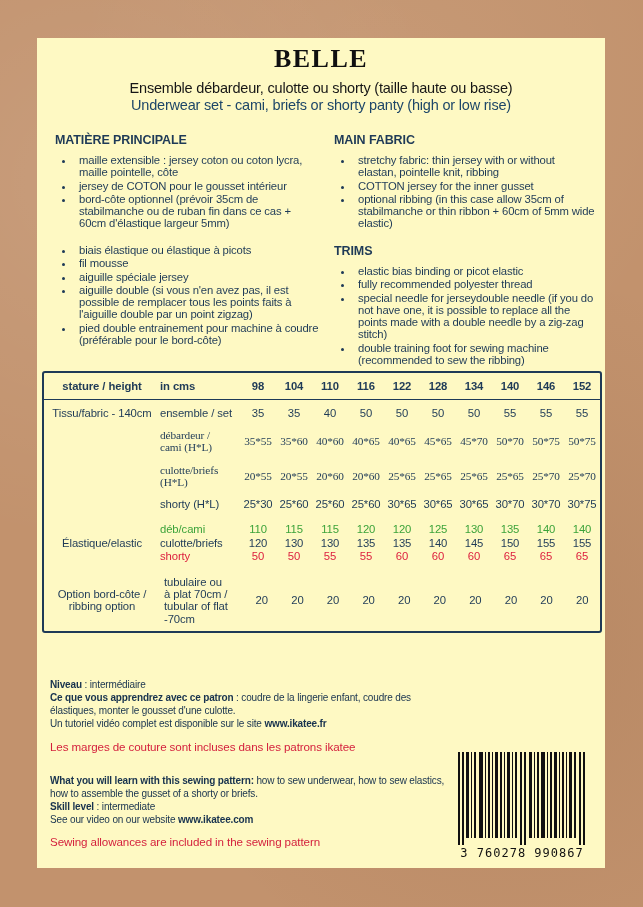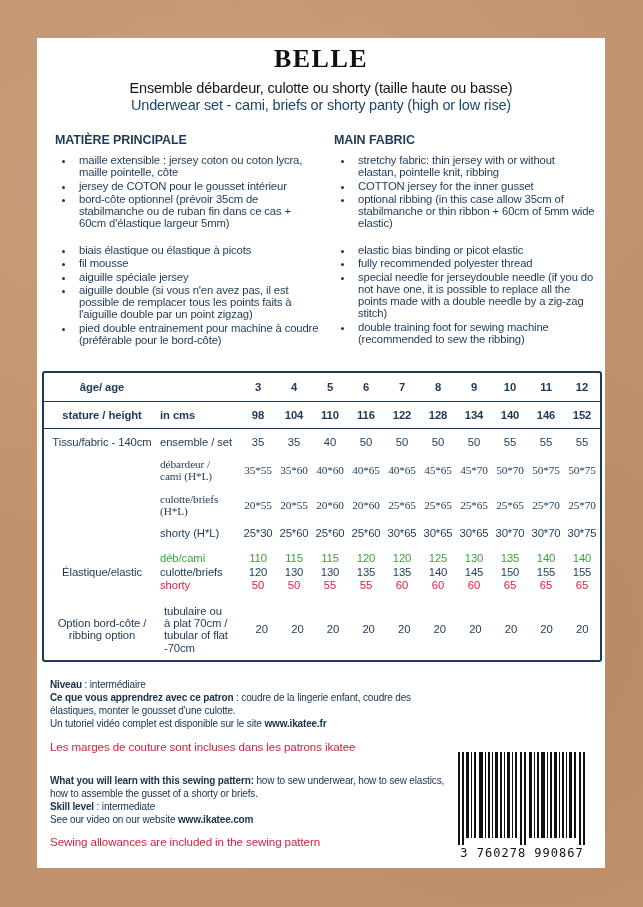--- a/index.html
+++ b/index.html
@@ -8,21 +8,21 @@
     background:
       radial-gradient(circle at 15% 20%, rgba(255,255,255,0.10), transparent 40%),
       radial-gradient(circle at 80% 70%, rgba(90,50,20,0.10), transparent 45%),
       radial-gradient(circle at 60% 10%, rgba(255,240,220,0.08), transparent 35%),
       #c2926d;
     font-family:"Liberation Sans","DejaVu Sans",sans-serif;
     color:#1e3a57;
   }
   .card{
     position:absolute;left:37px;top:38px;width:568px;height:830px;
-    background:#ffffff;
+    background:#fef9c3;
   }
   .title{
     position:absolute;top:6px;left:0;right:0;text-align:center;
     font-family:"Liberation Serif","DejaVu Serif",serif;
     font-weight:bold;font-size:26px;letter-spacing:1.5px;color:#101010;
   }
   .sub{position:absolute;left:0;right:0;text-align:center;font-size:14.5px;letter-spacing:-0.2px;}
   .sub-fr{top:42px;color:#161616;}
   .sub-en{top:59px;color:#1d4668;}
   .section{position:absolute;}
@@ -107,44 +107,31 @@
     <ul>
       <li>biais élastique ou élastique à picots</li>
       <li>fil mousse</li>
       <li>aiguille spéciale jersey</li>
       <li>aiguille double (si vous n'en avez pas, il est possible de remplacer tous les points faits à l'aiguille double par un point zigzag)</li>
       <li>pied double entrainement pour machine à coudre (préférable pour le bord-côte)</li>
     </ul>
   </div>
 
   <div class="section pos-trims">
+    <h3 class="sec-h">TRIMS</h3>
     <ul>
       <li>elastic bias binding or picot elastic</li>
       <li>fully recommended polyester thread</li>
       <li>special needle for jerseydouble needle (if you do not have one, it is possible to replace all the points made with a double needle by a zig-zag stitch)</li>
       <li>double training foot for sewing machine (recommended to sew the ribbing)</li>
     </ul>
   </div>
 
   <div class="size-table">
 
-    <div class="trow r-age">
-      <span class="c1 b">âge/ age</span>
-      <span class="c2"></span>
-      <span class="cv b">3</span>
-      <span class="cv b">4</span>
-      <span class="cv b">5</span>
-      <span class="cv b">6</span>
-      <span class="cv b">7</span>
-      <span class="cv b">8</span>
-      <span class="cv b">9</span>
-      <span class="cv b">10</span>
-      <span class="cv b">11</span>
-      <span class="cv b">12</span>
-    </div>
 
     <div class="trow r-stature">
       <span class="c1 b">stature / height</span>
       <span class="c2 b">in cms</span>
       <span class="cv b">98</span>
       <span class="cv b">104</span>
       <span class="cv b">110</span>
       <span class="cv b">116</span>
       <span class="cv b">122</span>
       <span class="cv b">128</span>

